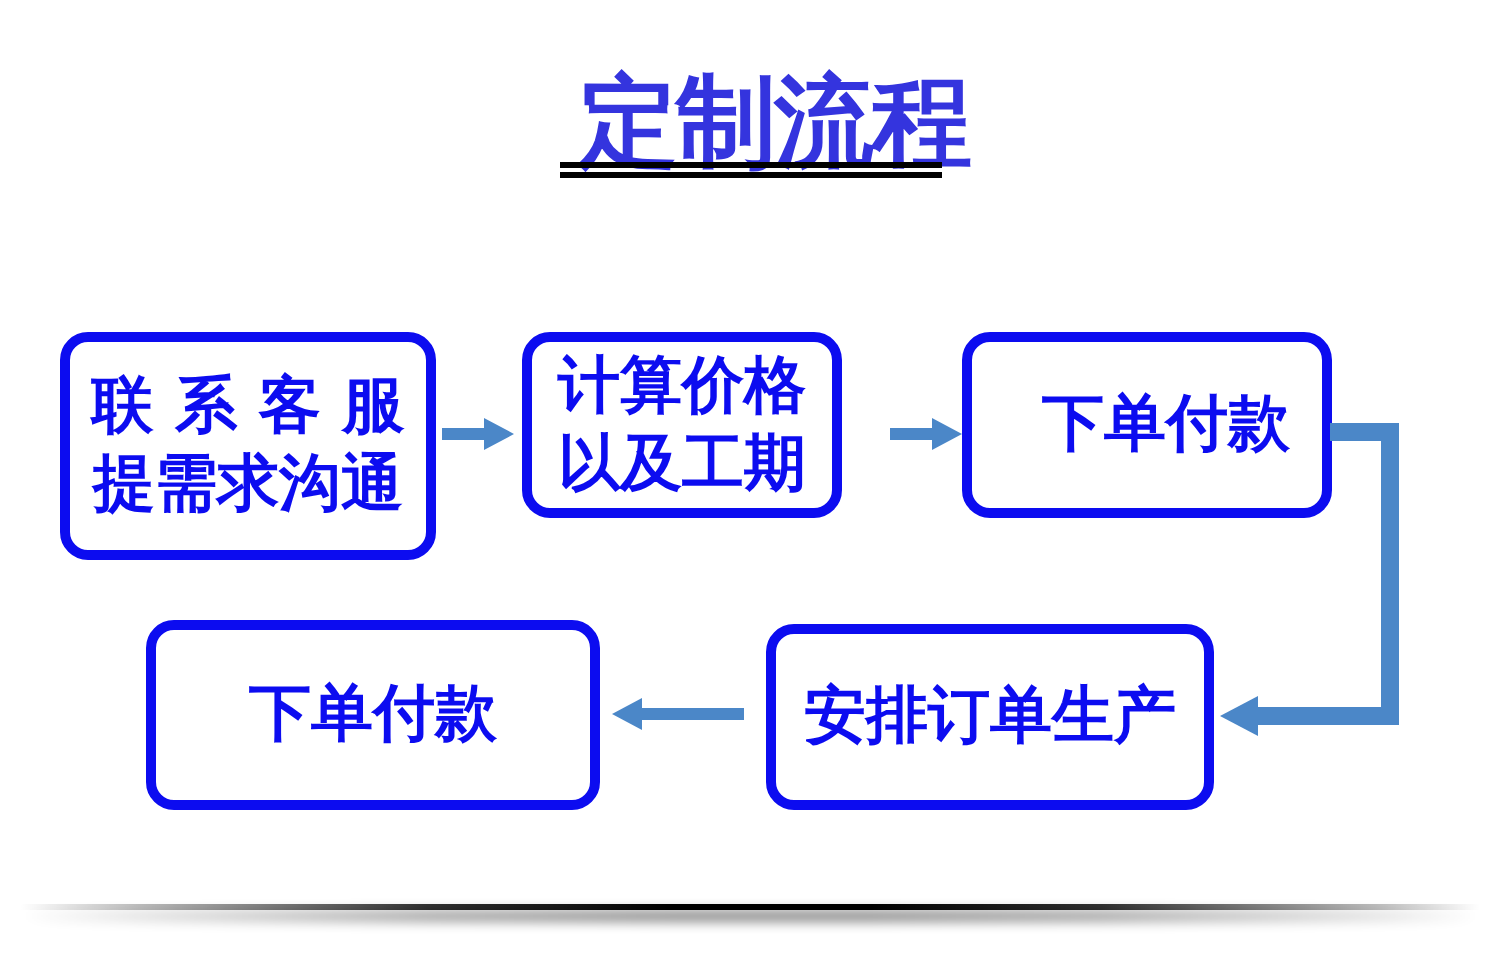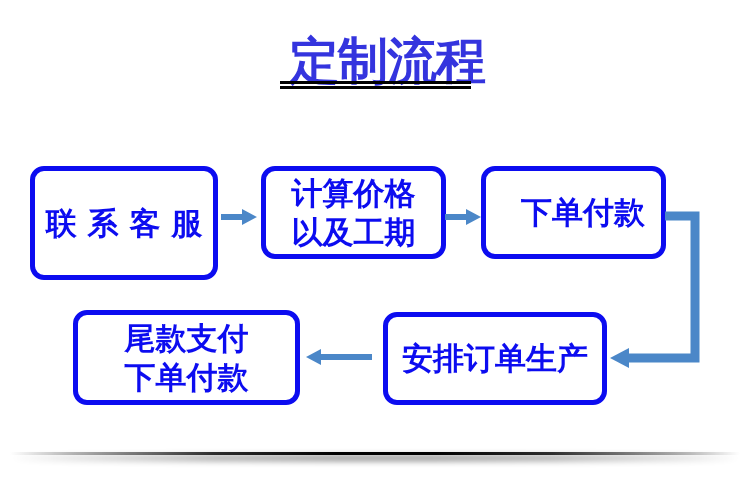--- a/index.html
+++ b/index.html
@@ -49,21 +49,21 @@
     font-size: 31px;
     line-height: 39px;
     display: flex;
     flex-direction: column;
     align-items: center;
     justify-content: center;
     text-align: center;
     white-space: nowrap;
   }
   .box1 { left: 30px;  top: 166px; width: 188px; height: 114px; }
-  .box2 { left: 261px; top: 166px; width: 185px; height: 93px; }
+  .box2 { left: 261px; top: 166px; width: 160px; height: 93px; }
   .box3 { left: 481px; top: 166px; width: 185px; height: 93px; padding-left: 19px; }
   .box4 { left: 383px; top: 312px; width: 224px; height: 93px; align-items: center; }
   .box5 { left: 73px;  top: 310px; width: 227px; height: 95px; }
   .arrow { position: absolute; display: block; }
   .arrow1 { left: 221px; top: 208px; }
   .arrow2 { left: 445px; top: 208px; }
   .arrow3 { left: 306px; top: 348px; }
   .elbow  { left: 600px; top: 206px; }
   .bottom-divider, .bottom-divider-shadow {
     position: absolute;
@@ -80,20 +80,21 @@
 </head>
 <body>
 
 <div class="canvas">
 
   <h1 class="title">定制流程</h1>
   <div class="title-underline"></div>
 
   <div class="box box1">
     <span>联 系 客 服</span>
+    <span>提需求沟通</span>
   </div>
 
   <svg class="arrow arrow1" width="36" height="18" viewBox="0 0 36 18">
     <polygon points="0,6 21,6 21,1 36,9 21,17 21,12 0,12" fill="#4b87c8"></polygon>
   </svg>
 
   <div class="box box2">
     <span>计算价格</span>
     <span>以及工期</span>
   </div>
@@ -113,20 +114,19 @@
 
   <div class="box box4">
     <span>安排订单生产</span>
   </div>
 
   <svg class="arrow arrow3" width="66" height="18" viewBox="0 0 66 18">
     <polygon points="66,6 15,6 15,1 0,9 15,17 15,12 66,12" fill="#4b87c8"></polygon>
   </svg>
 
   <div class="box box5">
-    <span>尾款支付</span>
     <span>下单付款</span>
   </div>
 
   <div class="bottom-divider"></div>
   <div class="bottom-divider-shadow"></div>
 
 </div>
 
 </body></html>

